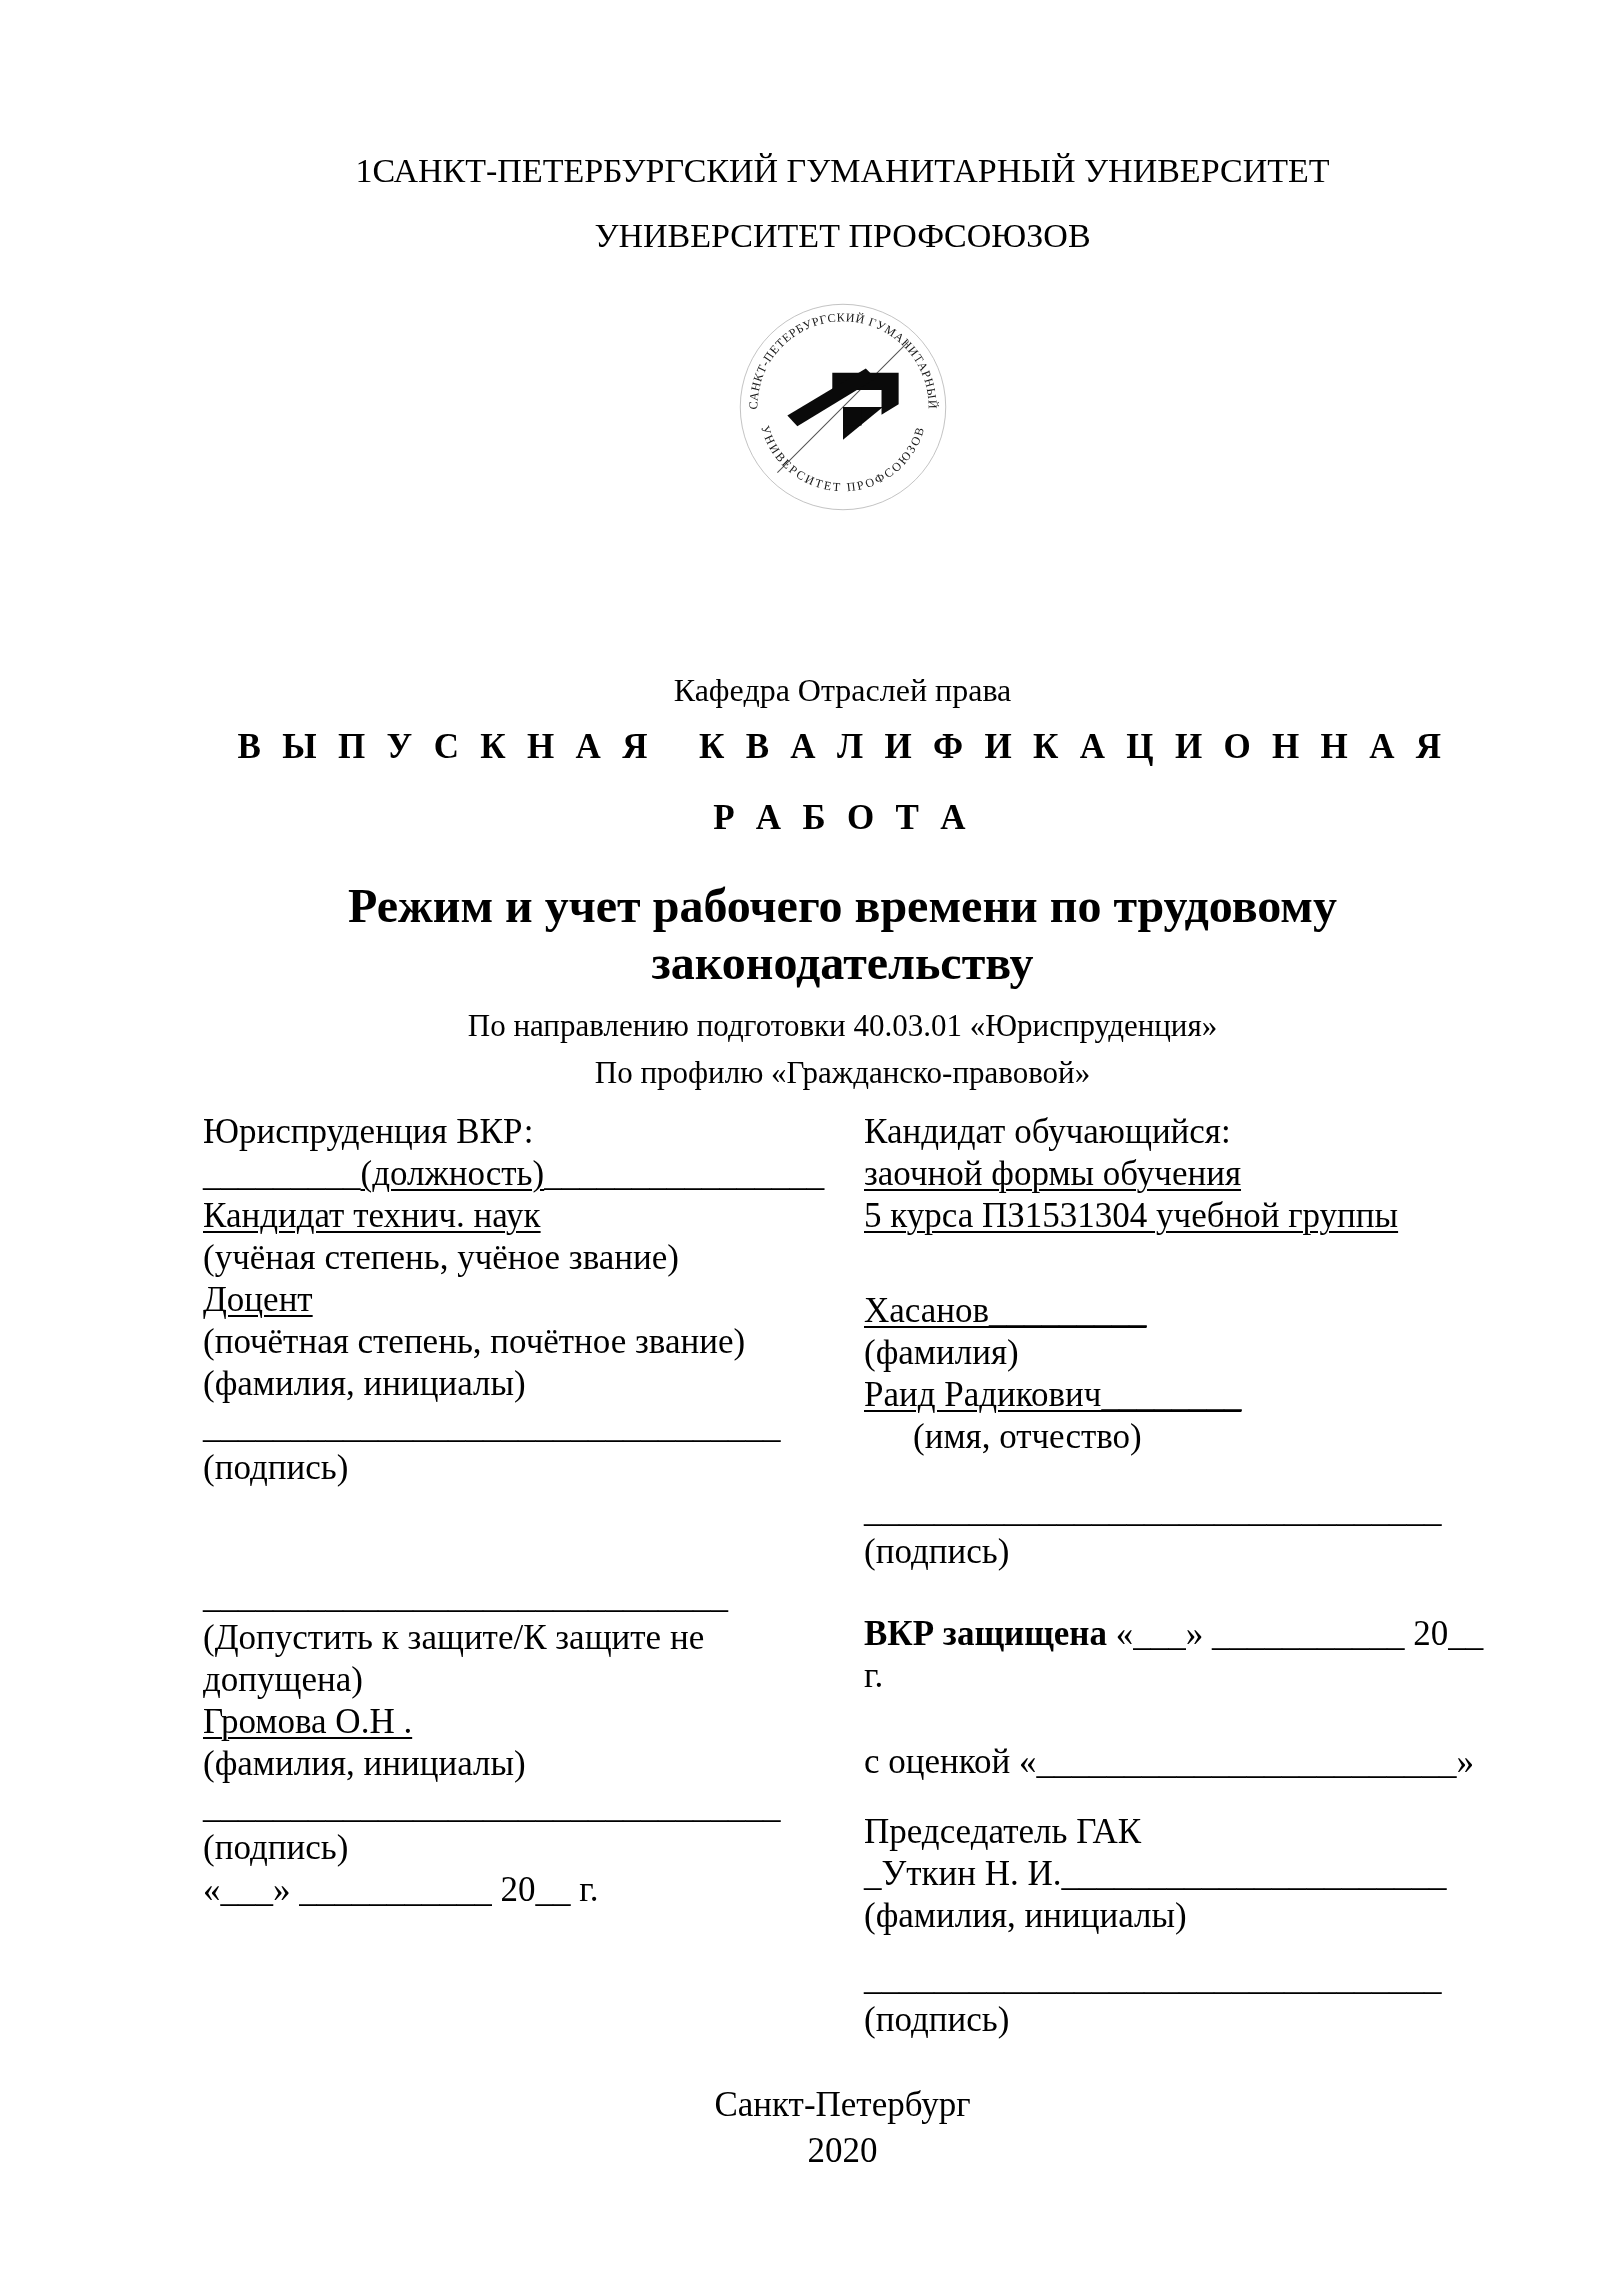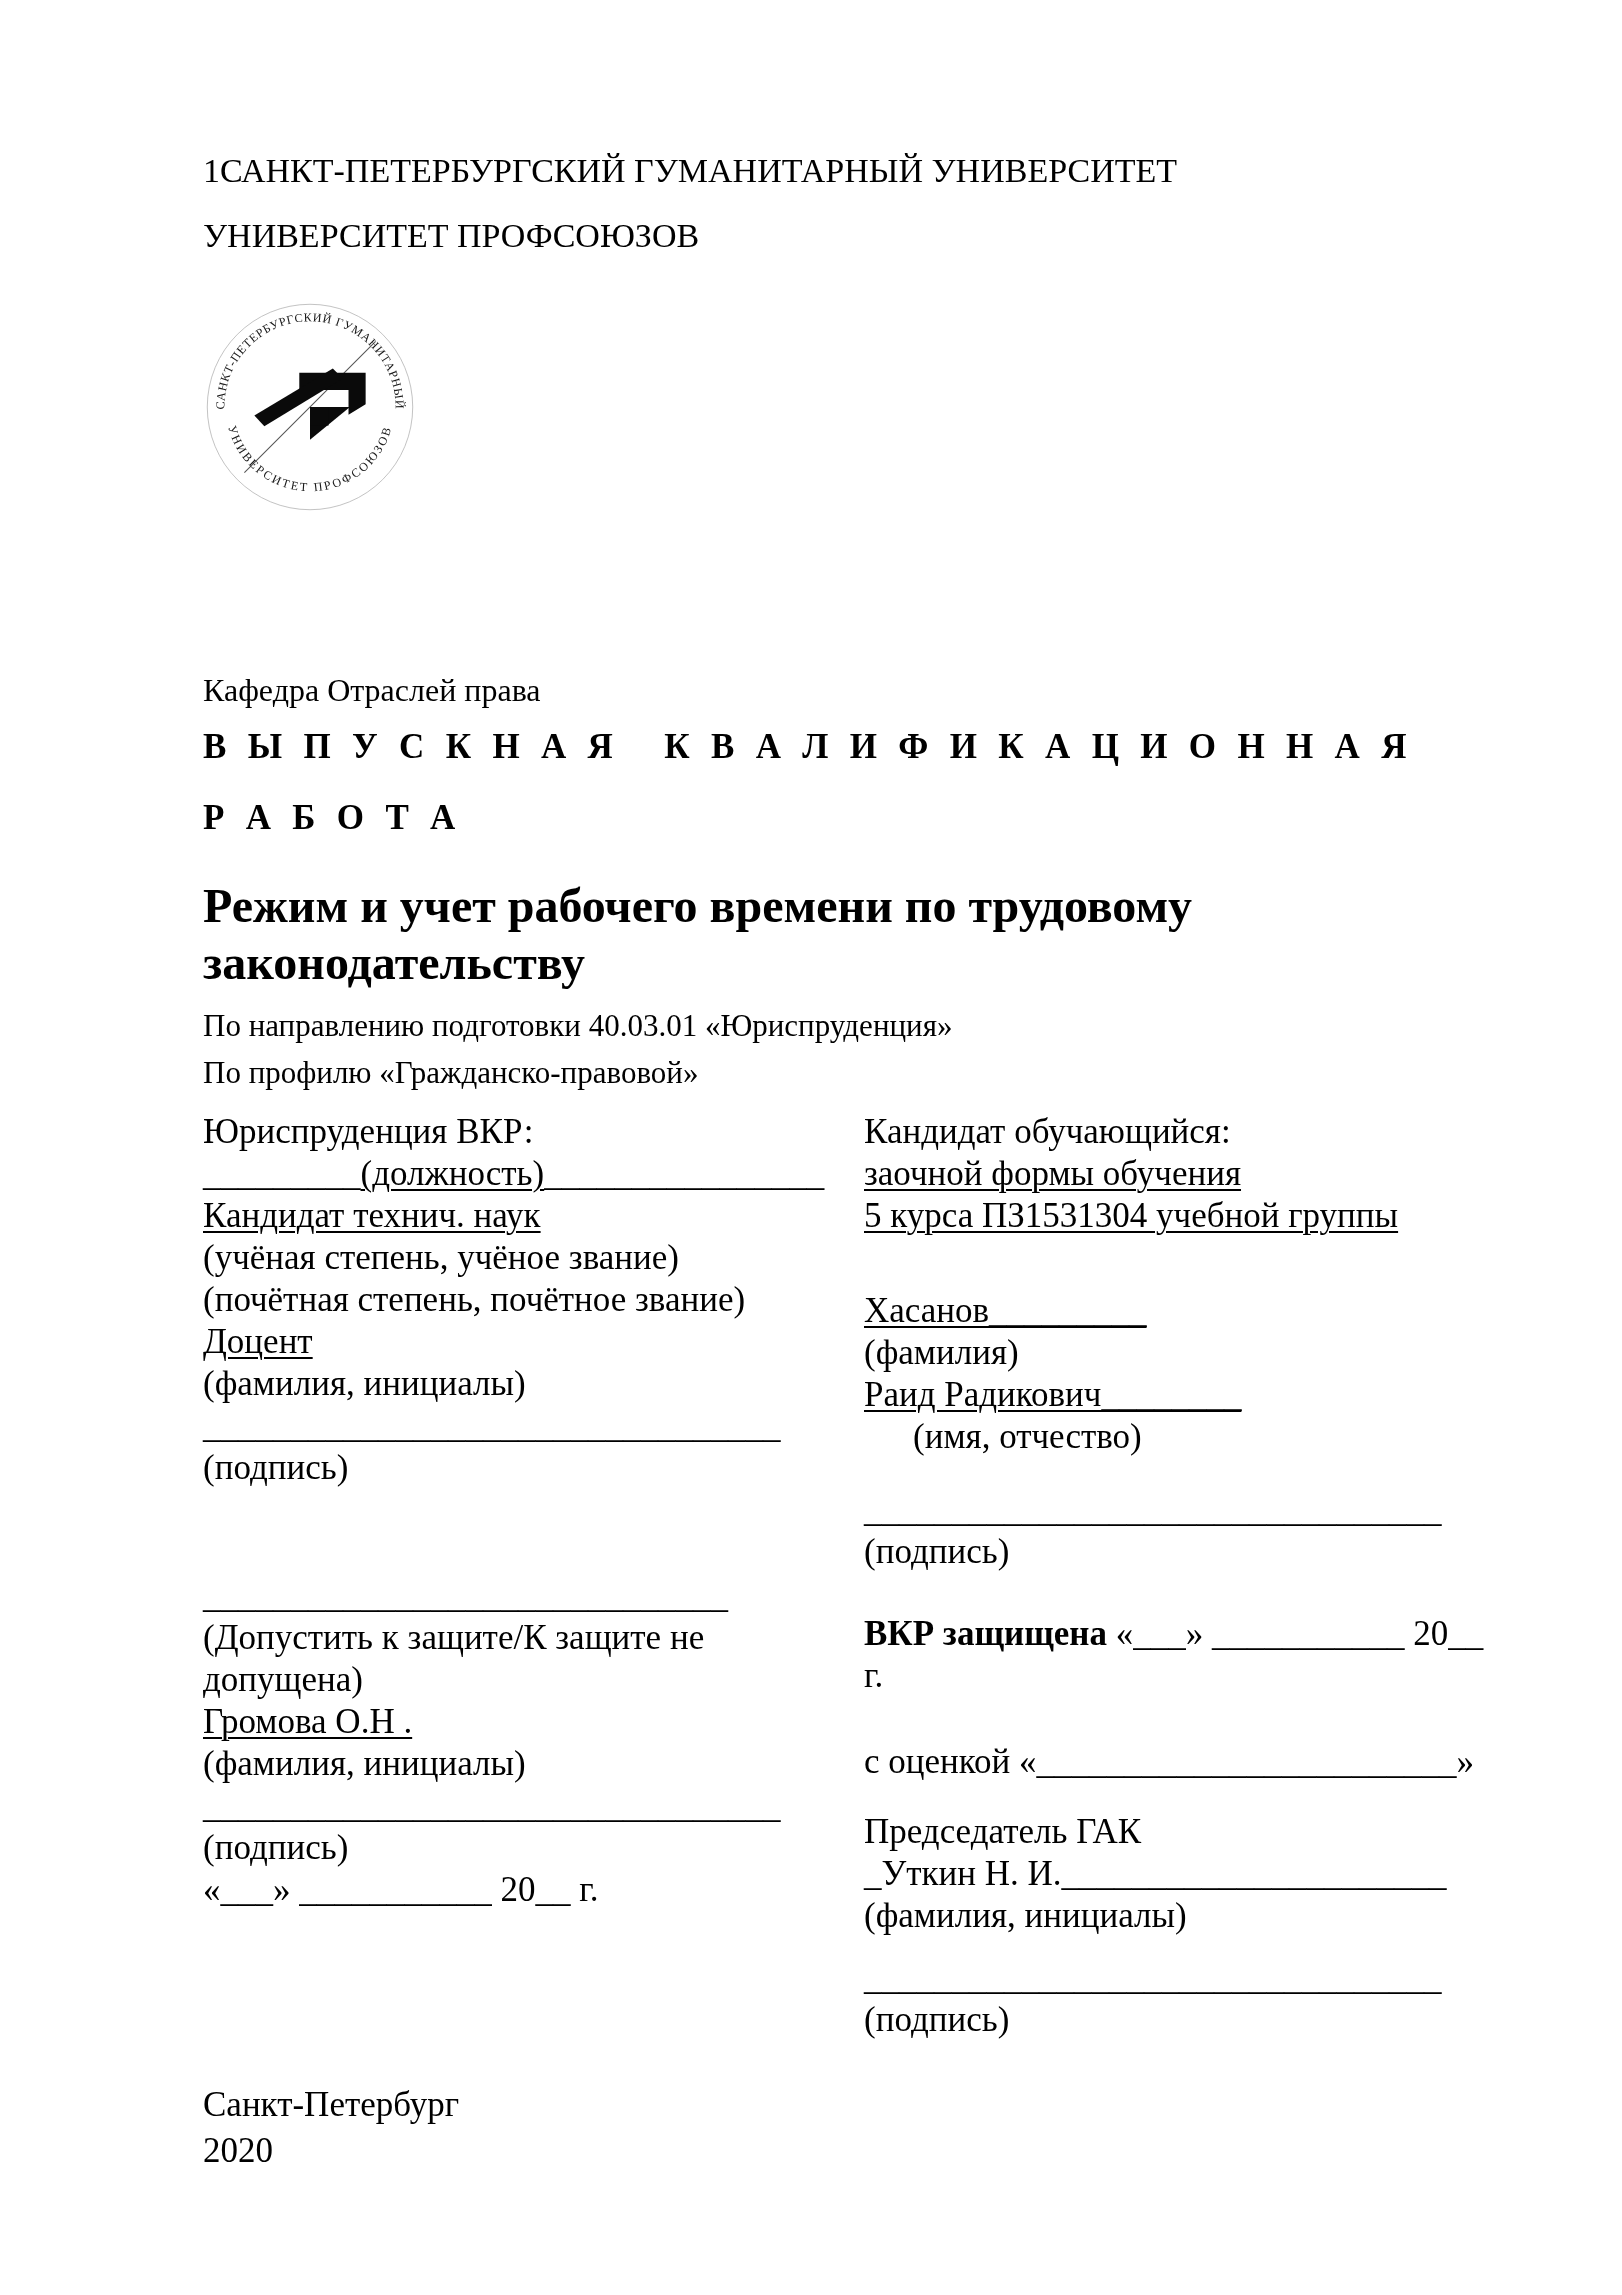--- a/index.html
+++ b/index.html
@@ -6,21 +6,21 @@
   html,body { background:#ffffff; }
   body {
     width:1623px; height:2295px;
     font-family:"Liberation Serif","DejaVu Serif",serif;
     color:#000;
     position:relative;
     overflow:hidden;
   }
   .page { position:absolute; inset:0; }
 
-  .centered-band { position:absolute; left:203px; right:141px; text-align:left; }
+  .centered-band { position:absolute; left:203px; right:141px; text-align:center; }
 
   .header-line { font-size:34px; line-height:1.0; }
   .header-line + .header-line { margin-top:31px; }
 
   .logo-wrap { top:300px; }
   .logo-svg { width:214px; height:214px; }
 
   .department { top:672px; font-size:32px; }
 
   .work-type { font-weight:bold; font-size:35px; letter-spacing:6.3px; white-space:pre; }
@@ -97,22 +97,22 @@
   </div>
 
   <div class="centered-band direction">По направлению подготовки 40.03.01 «Юриспруденция»</div>
   <div class="centered-band profile">По профилю «Гражданско-правовой»</div>
 
   <div class="col col-left">
     <p class="row">Юриспруденция ВКР:</p>
     <p class="row"><span>_________</span><span class="it u">(должность)</span><span>________________</span></p>
     <p class="row u">Кандидат технич. наук</p>
     <p class="row it">(учёная степень, учёное звание)</p>
+    <p class="row u">Доцент</p>
     <p class="row it">(почётная степень, почётное звание)</p>
-    <p class="row u">Доцент</p>
     <p class="row it">(фамилия, инициалы)</p>
     <p class="row">_________________________________</p>
     <p class="row it">(подпись)</p>
 
     <p class="row gap-admit">______________________________</p>
     <p class="row it">(Допустить к защите/К защите не допущена)</p>
 
     <p class="row u">Громова О.Н .</p>
     <p class="row it">(фамилия, инициалы)</p>
     <p class="row">_________________________________</p>

